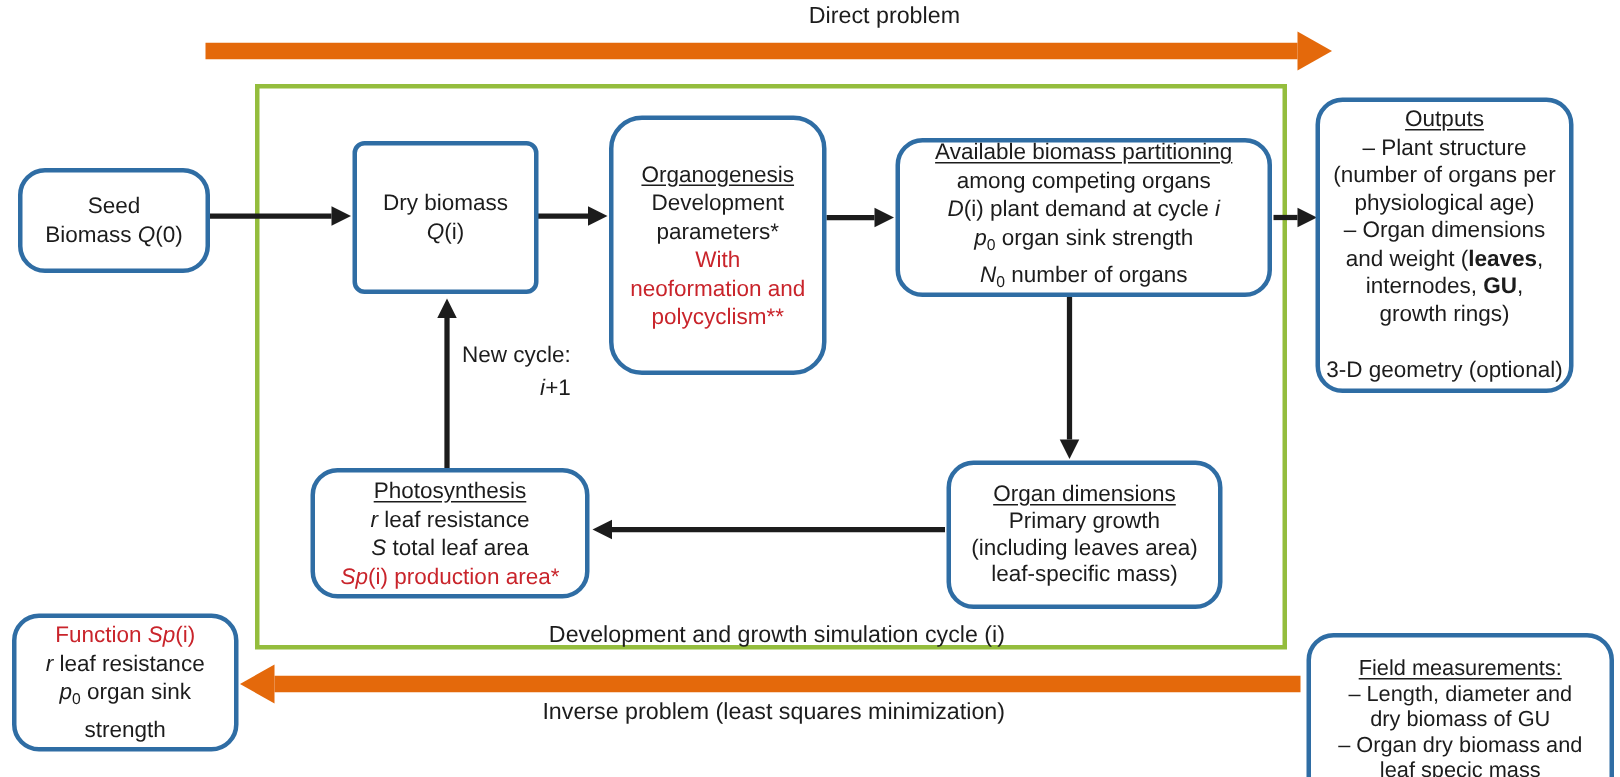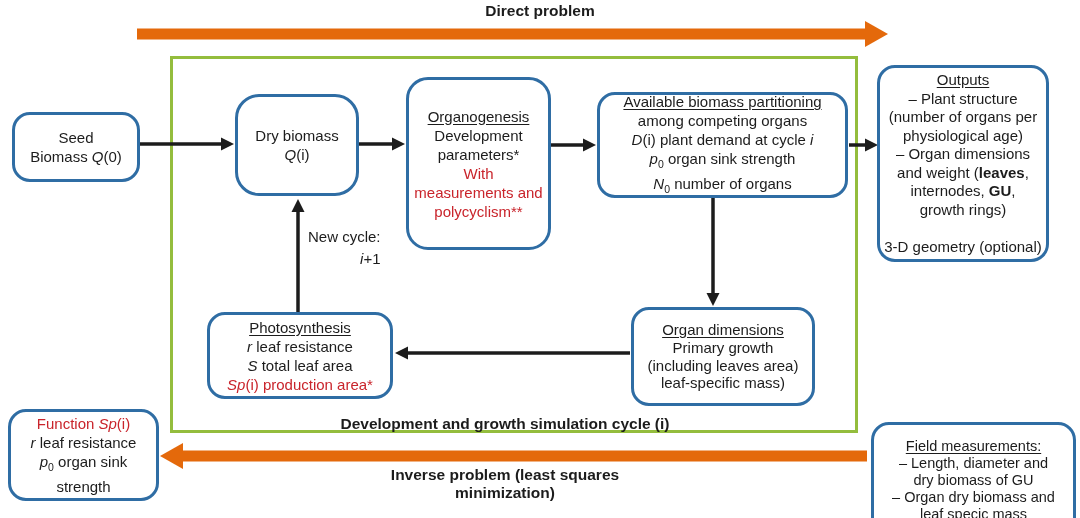--- a/index.html
+++ b/index.html
@@ -14,36 +14,36 @@
     position:absolute; border:3.5px solid var(--blue); border-radius:18px; background:#fff;
     display:flex; flex-direction:column; justify-content:center; align-items:center;
     text-align:center; font-size:15px; box-sizing:border-box; z-index:3;
   }
   .ln{line-height:19px; white-space:nowrap;}
   .it{font-style:italic}
   .bd{font-weight:bold}
   .un{text-decoration:underline; text-underline-offset:2px}
   .rd{color:var(--red)}
   .sb{font-size:10.5px; vertical-align:-3.5px}
-  .bx-dry{border-radius:24px}
+  .bx-dry{border-radius:8px}
   .bx-organo{border-radius:22px}
   .bx-outputs .ln{line-height:18.5px}
   .bx-organ .ln{line-height:17.8px}
   .bx-field .ln{line-height:17px; font-size:14.5px}
   .grect{
     position:absolute; left:170px; top:56px; width:688px; height:377px;
     border:3px solid var(--green); box-sizing:border-box; background:transparent; z-index:1;
   }
   .arrows{position:absolute; left:0; top:0; z-index:2; pointer-events:none;}
   .lk{stroke:var(--ink); stroke-width:3.5px;}
   .lo{stroke:var(--orange); stroke-width:11px;}
   .mhb{fill:var(--ink)}
   .mho{fill:var(--orange)}
   .lbl{position:absolute; font-size:15.5px; color:var(--ink); z-index:4;}
-  .lbl-center{text-align:center;font-weight:bold;}
+  .lbl-center{text-align:right;}
   .ann{position:absolute; font-size:15px; color:var(--ink); text-align:right; z-index:4;}
   .ann .ln{line-height:22px;}
 </style>
 </head>
 <body>
 
 <div id="canvas">
 
   <div class="grect"></div>
 
@@ -84,21 +84,21 @@
   <div class="bx bx-dry" style="left:235px; top:94px; width:124px; height:102px;">
       <div class="ln"><span>Dry biomass</span></div>
       <div class="ln"><span class="it">Q</span><span>(i)</span></div>
     </div>
 
   <div class="bx bx-organo" style="left:406px; top:77px; width:145px; height:173px;">
       <div class="ln"><span class="un">Organogenesis</span></div>
       <div class="ln"><span>Development</span></div>
       <div class="ln"><span>parameters*</span></div>
       <div class="ln"><span class="rd">With</span></div>
-      <div class="ln"><span class="rd">measurements and</span></div>
+      <div class="ln"><span class="rd">neoformation and</span></div>
       <div class="ln"><span class="rd">polycyclism**</span></div>
     </div>
 
   <div class="bx" style="left:597px; top:92px; width:251px; height:106px;">
       <div class="ln"><span class="un">Available biomass partitioning</span></div>
       <div class="ln"><span>among competing organs</span></div>
       <div class="ln"><span class="it">D</span><span>(i) plant demand at cycle </span><span class="it">i</span></div>
       <div class="ln"><span class="it">p</span><span class="sb">0</span><span> organ sink strength</span></div>
       <div class="ln"><span class="it">N</span><span class="sb">0</span><span> number of organs</span></div>
     </div>

